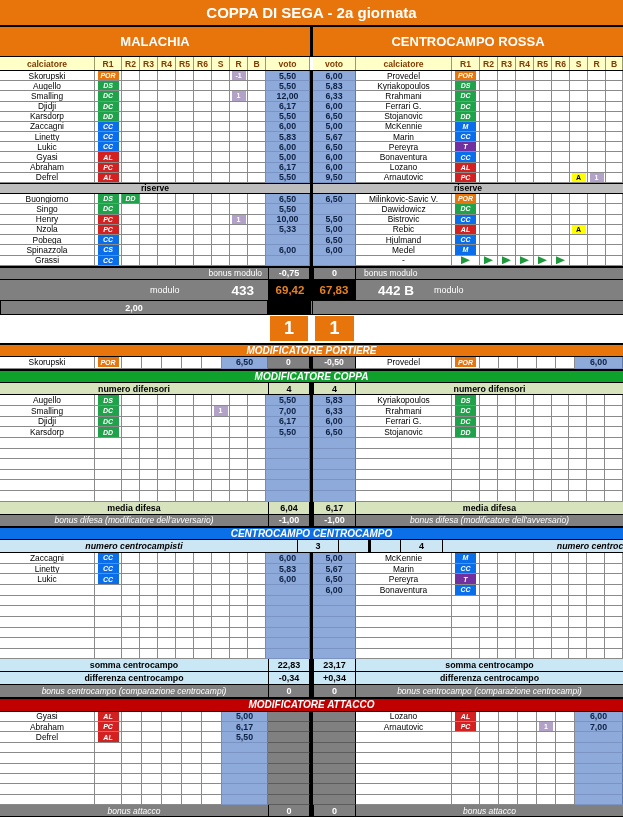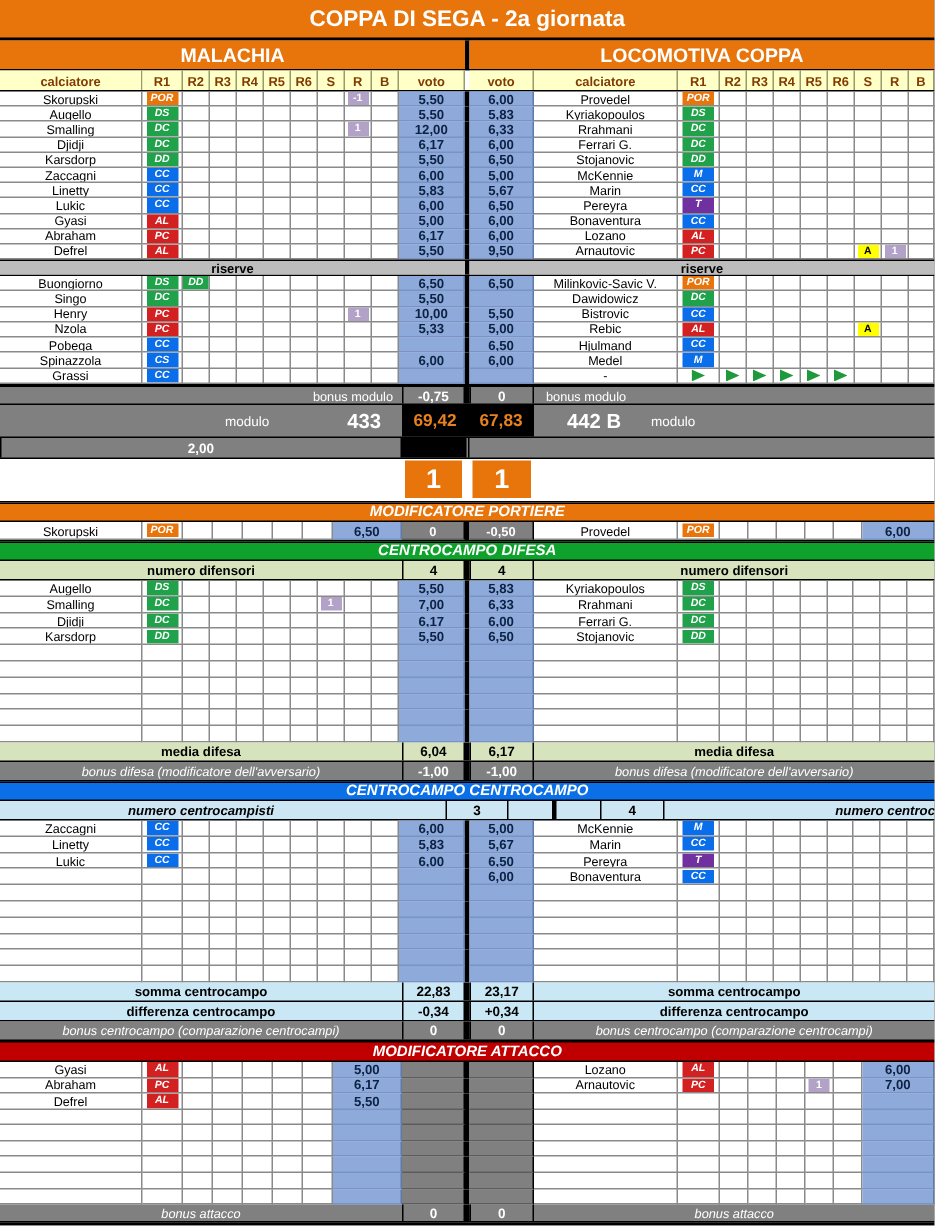--- a/index.html
+++ b/index.html
@@ -1,19 +1,19 @@
 <!DOCTYPE html>
 <html><head>
 <meta charset="utf-8">
 <style>
   html,body{margin:0;padding:0;background:#fff;}
   body{width:623px;font-family:"Liberation Sans",sans-serif;}
   #sheet{width:623px;height:817px;display:flex;flex-direction:column;outline:1px solid #000;position:relative;background:#fff;}
   .title{height:27px;background:#E8750C;color:#fff;font-weight:bold;font-size:15px;display:flex;align-items:center;justify-content:center;border-bottom:2px solid #000;box-sizing:border-box;}
-  .teamsrow{height:20px;display:flex;border-bottom:1px solid #000;box-sizing:border-box;}
+  .teamsrow{height:31px;display:flex;border-bottom:1px solid #000;box-sizing:border-box;}
   .teamsrow .half{width:310px;background:#E8750C;color:#fff;font-weight:bold;font-size:13px;display:flex;align-items:center;justify-content:center;}
   .dv{width:3px;background:#000;flex:0 0 3px;}
 
   
   .prow{display:flex;flex:1;min-height:0;}
   .g{display:grid;width:310px;height:100%;}
   .gl-top,.gl-mid{grid-template-columns:95px 27px repeat(8,18px) 44px;}
   .gr-top{grid-template-columns:43px 96px 28px repeat(7,18px) 17px;}
   .gr-mid{grid-template-columns:43px 96px 28px repeat(8,1fr);}
   .gl-pa{grid-template-columns:95px 27px repeat(5,20px) 46px 42px;}
@@ -87,21 +87,21 @@
 </head>
 <body>
 
 <div id="sheet">
 
   <div class="title">COPPA DI SEGA - 2a giornata</div>
 
   <div class="teamsrow">
     <div class="half">MALACHIA</div>
     <div class="dv"></div>
-    <div class="half">LOCOMOTIVA COPPA</div>
+    <div class="half">CENTROCAMPO ROSSA</div>
   </div>
 
   <div class="hdr" id="colheader">
       <div class="g gl-top">
         <div class="c">calciatore</div>
         <div class="c">R1</div>
         <div class="c">R2</div>
         <div class="c">R3</div>
         <div class="c">R4</div>
         <div class="c">R5</div>
@@ -821,21 +821,21 @@
           <div class="c"></div>
           <div class="c"></div>
           <div class="c"></div>
           <div class="c"></div>
           <div class="c"></div>
           <div class="c votoc">6,00</div>
         </div>
       </div>
     </div>
 
-  <div class="bar green">CENTROCAMPO DIFESA</div>
+  <div class="bar green">MODIFICATORE COPPA</div>
   <div class="srow palegreen h13">
     <div class="lbl">numero difensori</div>
     <div class="mid">4</div>
     <div class="sep"></div>
     <div class="mid">4</div>
     <div class="lbl">numero difensori</div>
   </div>
   <div id="difesa-rows">
       <div class="prow">
         <div class="g gl-mid">

